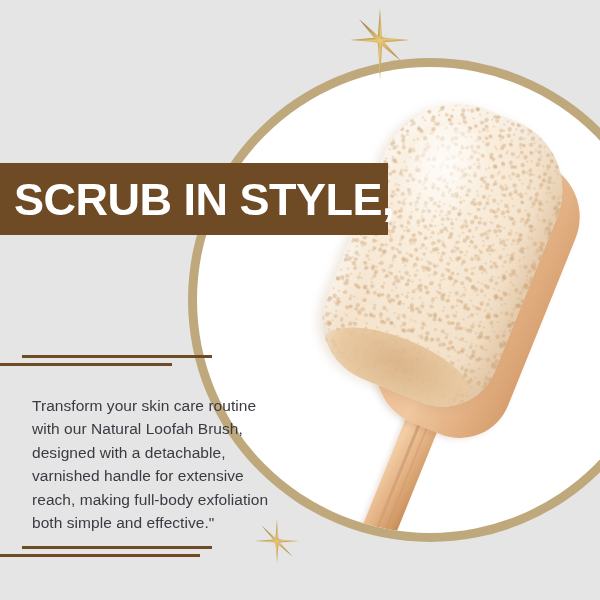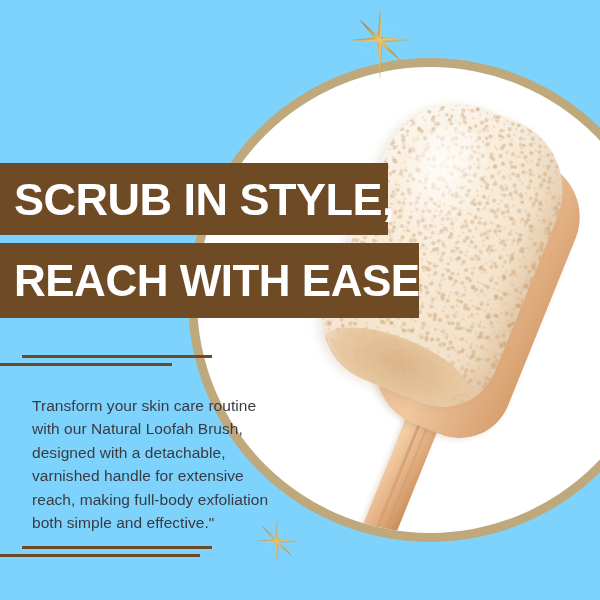--- a/index.html
+++ b/index.html
@@ -6,21 +6,21 @@
   html, body {
     margin: 0;
     padding: 0;
     background: #ffffff;
   }
   #canvas {
     position: relative;
     width: 600px;
     height: 600px;
     overflow: hidden;
-    background: #7dd3fc;
+    background: #e5e5e5;
     font-family: "Liberation Sans", sans-serif;
   }
 
   
   .ring {
     position: absolute;
     left: 188px;
     top: 58px;
     width: 484px;
     height: 484px;
@@ -225,23 +225,20 @@
         <div class="pores"></div>
         <div class="pores fine"></div>
         <div class="loofah-sheen"></div>
         <div class="loofah-end"></div>
       </div>
     </div>
   </div>
 
   <div class="banner banner-1">
     <span class="headline">SCRUB IN STYLE,</span>
-  </div>
-  <div class="banner banner-2">
-    <span class="headline">REACH WITH EASE</span>
   </div>
 
   <div class="divider div-top">
     <div class="line l1"></div>
     <div class="line l2"></div>
   </div>
 
   <p class="body-copy">Transform your skin care routine with our Natural Loofah Brush, designed with a detachable, varnished handle for extensive reach, making full-body exfoliation both simple and effective."</p>
 
   <div class="divider div-bottom">

